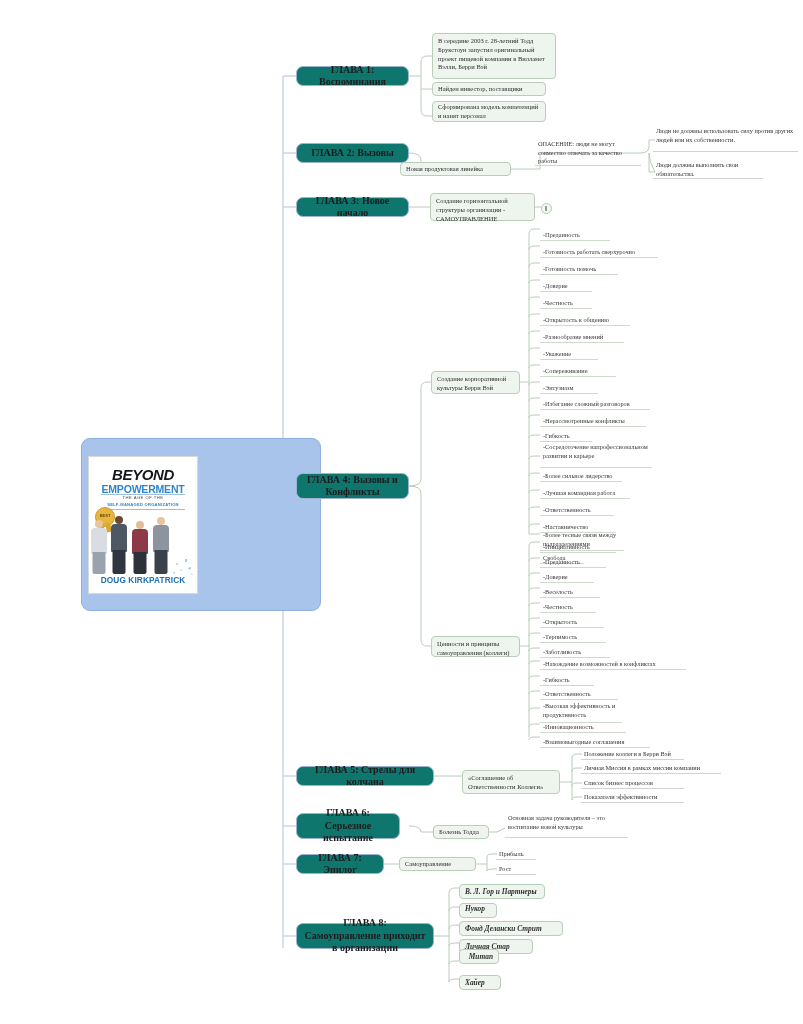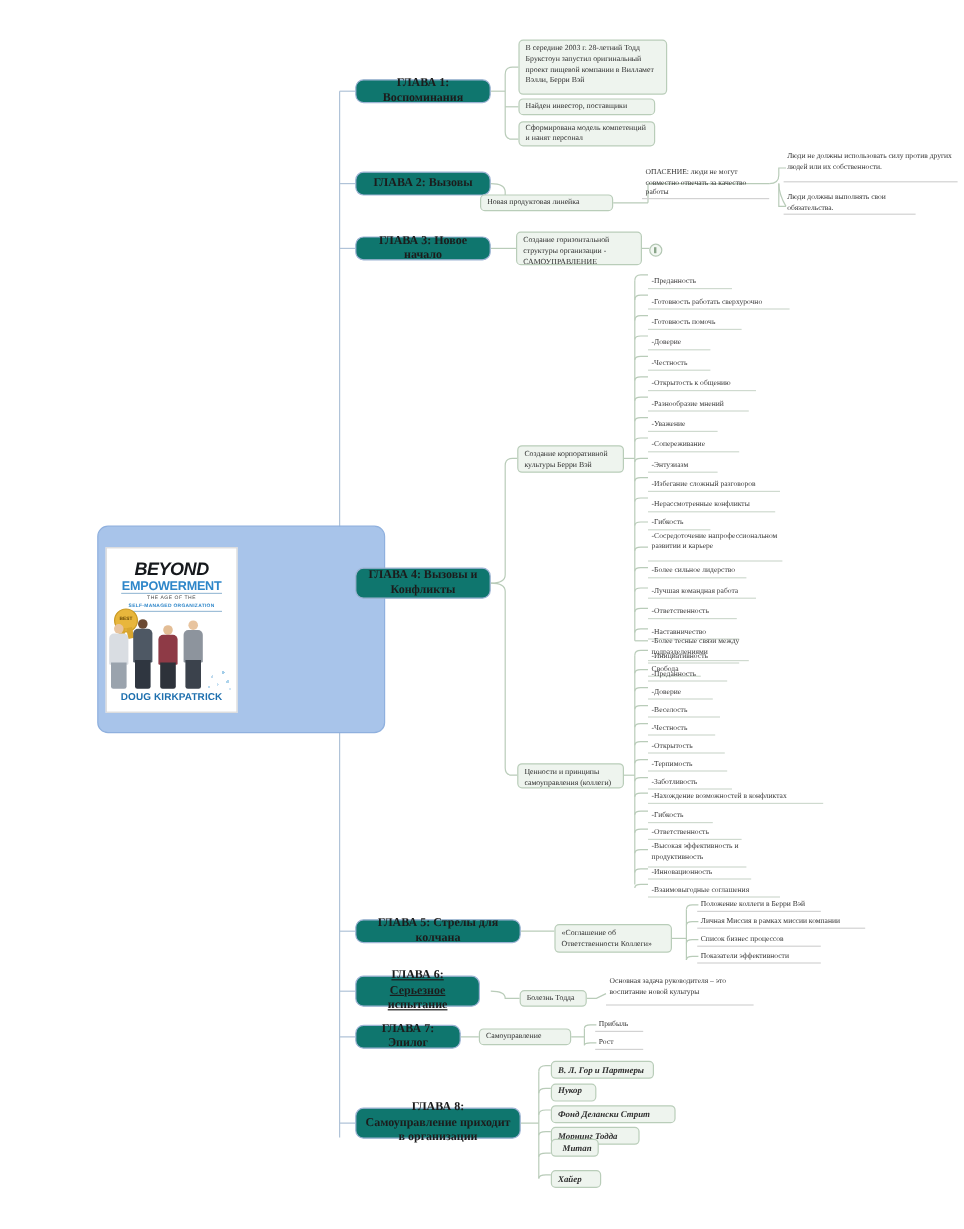--- a/index.html
+++ b/index.html
@@ -407,21 +407,21 @@
   <div class="node leaf plain" style="left:581px;top:762px;width:140px;height:12px;">
     <span>Личная Миссия в рамках миссии компании</span>
   </div>
   <div class="node leaf plain" style="left:581px;top:777px;width:103px;height:12px;">
     <span>Список бизнес процессов</span>
   </div>
   <div class="node leaf plain" style="left:581px;top:791px;width:103px;height:12px;">
     <span>Показатели эффективности</span>
   </div>
 
-  <div class="node ch" style="left:296px;top:813px;width:104px;height:26px;text-decoration:underline;">
+  <div class="node ch" style="left:296px;top:813px;width:104px;height:26px;">
     <span>ГЛАВА 6: Серьезное испытание</span>
   </div>
   <div class="node g2" style="left:433px;top:825px;width:56px;height:14px;">
     <span>Болезнь Тодда</span>
   </div>
   <div class="node leaf plain" style="left:505px;top:814px;width:123px;height:24px;align-items:flex-start;">
     <span>Основная задача руководителя – это воспитание новой культуры</span>
   </div>
 
   <div class="node ch" style="left:296px;top:854px;width:88px;height:20px;">
@@ -444,21 +444,21 @@
       <div class="node g2 bold" style="left: 459px; top: 884px; width: 86px; height: 15px;">
         <span>В. Л. Гор и Партнеры</span>
       </div>
       <div class="node g2 bold" style="left: 459px; top: 903px; width: 38px; height: 15px; align-items: flex-end;">
         <span>Нукор</span>
       </div>
       <div class="node g2 bold" style="left: 459px; top: 921px; width: 104px; height: 15px;">
         <span>Фонд Делански Стрит</span>
       </div>
       <div class="node g2 bold" style="left: 459px; top: 939px; width: 74px; height: 15px;">
-        <span>Морнинг Тодда</span>
+        <span>Личная Стар</span>
       </div>
       <div class="node g2 bold" style="left: 459px; top: 949px; width: 40px; height: 15px; justify-content: flex-end;">
         <span>Митап</span>
       </div>
       <div class="node g2 bold" style="left: 459px; top: 975px; width: 42px; height: 15px;">
         <span>Хайер</span>
       </div>
     </div>
 
 </div>

